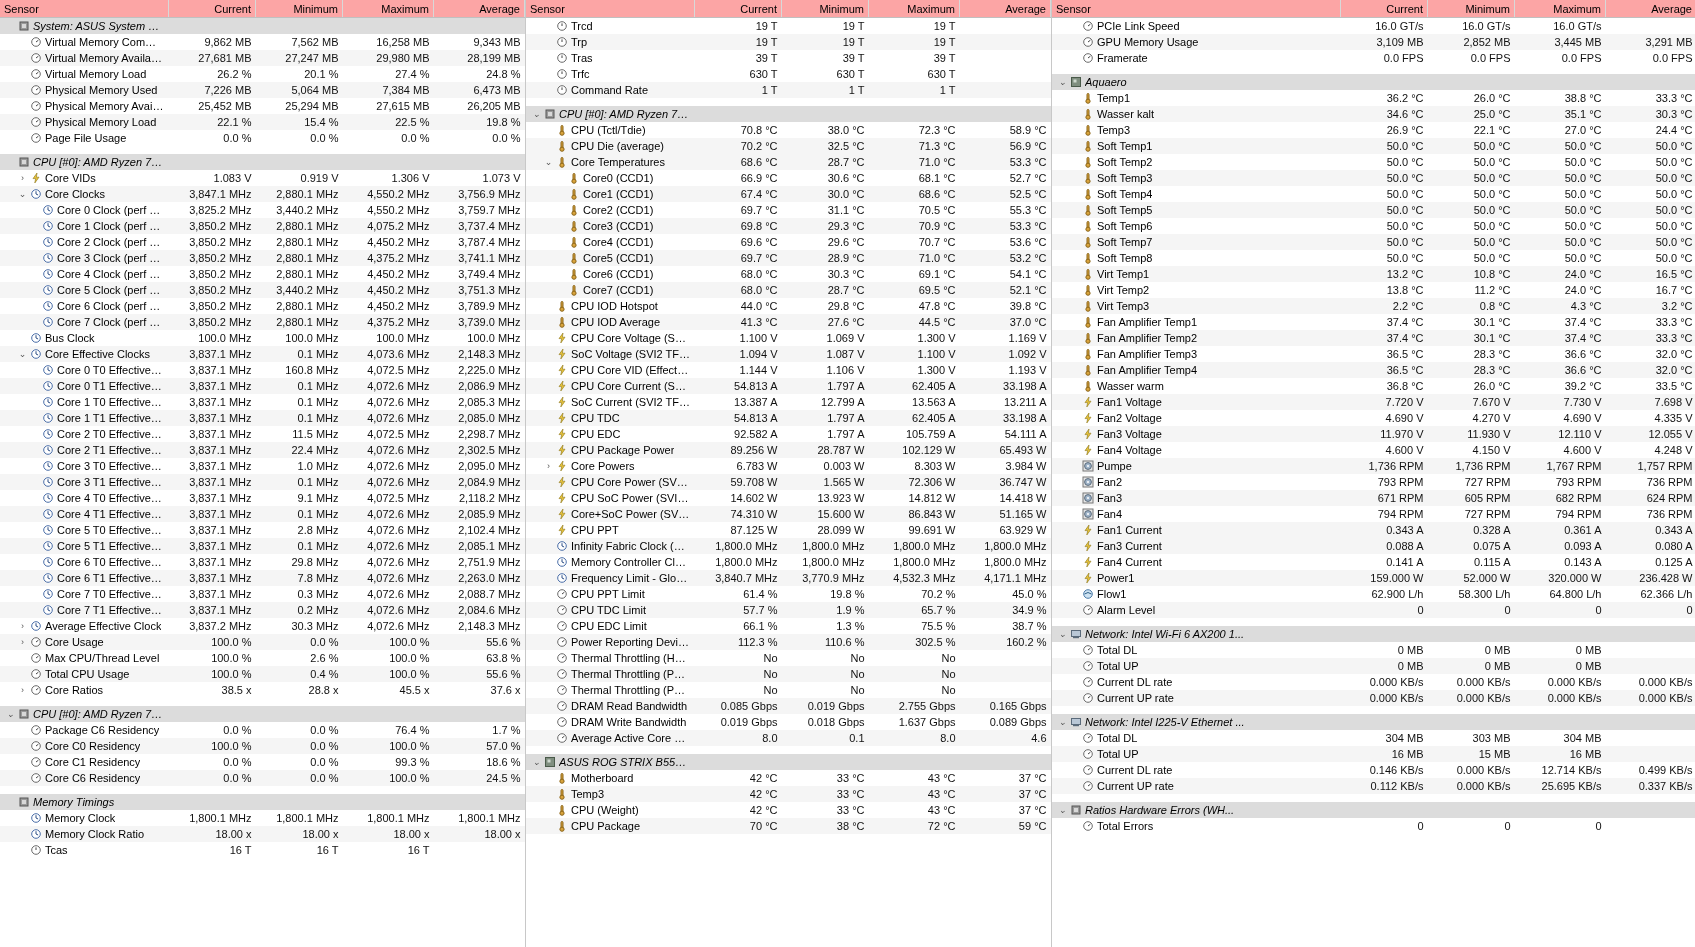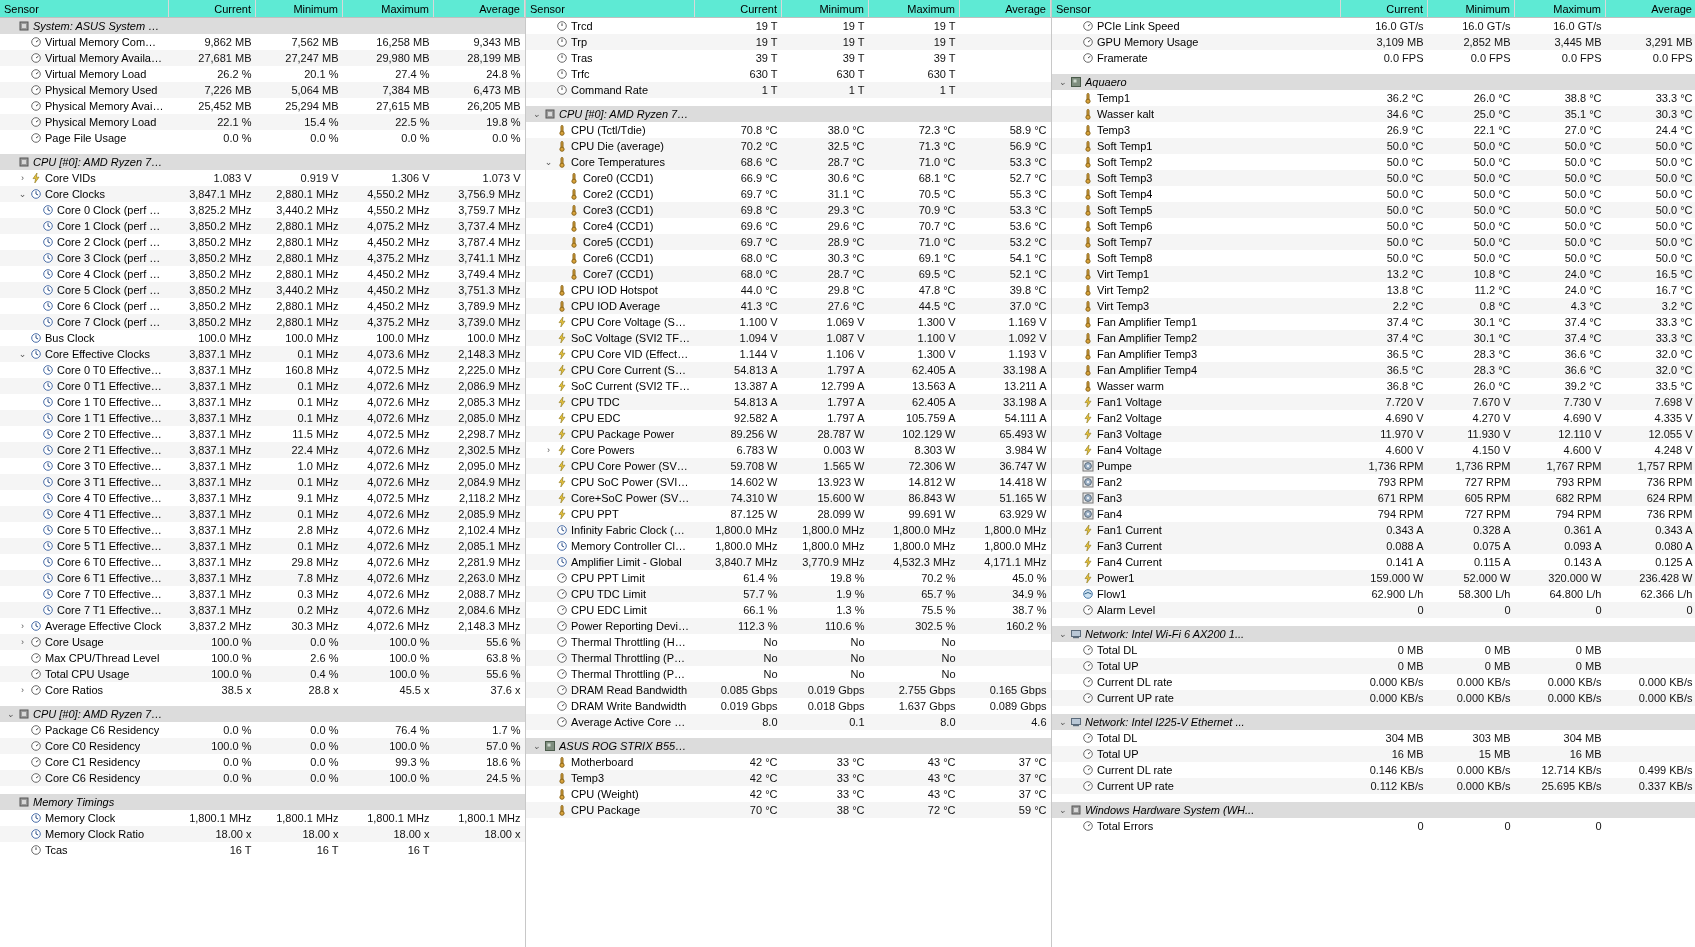--- a/index.html
+++ b/index.html
@@ -3,21 +3,21 @@
 <meta charset="utf-8">
 <style>
   html,body{margin:0;padding:0;background:#fff;}
   body{font-family:"Liberation Sans", sans-serif;font-size:11px;color:#000;}
   #app{width:1695px;height:947px;display:flex;overflow:hidden;}
   .col{flex:0 0 auto;height:947px;overflow:hidden;border-right:1px solid #c8c8c8;}
   .col.c1{width:525px;}
   .col.c2{width:525px;}
   .col.c3{width:645px;}
   table{border-collapse:collapse;width:100%;table-layout:fixed;}
-  th{background:#5eead4;border-bottom:1px solid #c0c0c0;border-right:1px solid #d8d8d8;
+  th{background:#fca5a5;border-bottom:1px solid #c0c0c0;border-right:1px solid #d8d8d8;
      font-weight:normal;font-size:11px;color:#000;height:17px;padding:0 4px;text-align:right;}
   th.name{text-align:left;}
   td{height:16px;padding:0 4px;font-size:11px;white-space:nowrap;overflow:hidden;text-overflow:ellipsis;}
   td.val{text-align:right;color:#111;}
   tr.group td{background:#dcdcdc;font-style:italic;}
   tr.alt td{background:#f5f5f5;}
   .nm{display:flex;align-items:center;gap:3px;}
   .ind0{padding-left:2px;}
   .ind1{padding-left:14px;}
   .ind2{padding-left:26px;}
@@ -647,21 +647,21 @@
                     <circle cx="6" cy="6" r="4.3" fill="#ffffff" stroke="#4a6ea8"></circle>
                     <path d="M6 6 L6 3.2 M6 6 L8.1 7" stroke="#2d4f86" stroke-width="1"></path>
                   </svg>
                 </span>
                 <span class="lbl">Core 6 T0 Effective Clock</span>
               </div>
             </td>
             <td class="val">3,837.1 MHz</td>
             <td class="val">29.8 MHz</td>
             <td class="val">4,072.6 MHz</td>
-            <td class="val">2,281.9 MHz</td>
+            <td class="val">2,751.9 MHz</td>
           </tr>
           <tr class="alt">
             <td>
               <div class="nm ind2">
                 <span class="arrow"></span>
                 <span class="ico">
                   <svg width="12" height="12" viewBox="0 0 12 12">
                     <circle cx="6" cy="6" r="4.3" fill="#ffffff" stroke="#4a6ea8"></circle>
                     <path d="M6 6 L6 3.2 M6 6 L8.1 7" stroke="#2d4f86" stroke-width="1"></path>
                   </svg>
@@ -1159,20 +1159,38 @@
                   </svg>
                 </span>
                 <span class="lbl">Core0 (CCD1)</span>
               </div>
             </td>
             <td class="val">66.9 °C</td>
             <td class="val">30.6 °C</td>
             <td class="val">68.1 °C</td>
             <td class="val">52.7 °C</td>
           </tr>
+          <tr class="alt">
+            <td>
+              <div class="nm ind2">
+                <span class="arrow"></span>
+                <span class="ico">
+                  <svg width="12" height="12" viewBox="0 0 12 12">
+                    <rect x="5" y="1.5" width="2" height="6.5" rx="1" fill="#d8a33c" stroke="#8a6418"></rect>
+                    <circle cx="6" cy="9.2" r="2.1" fill="#d8a33c" stroke="#8a6418"></circle>
+                  </svg>
+                </span>
+                <span class="lbl">Core1 (CCD1)</span>
+              </div>
+            </td>
+            <td class="val">67.4 °C</td>
+            <td class="val">30.0 °C</td>
+            <td class="val">68.6 °C</td>
+            <td class="val">52.5 °C</td>
+          </tr>
           <tr class="">
             <td>
               <div class="nm ind2">
                 <span class="arrow"></span>
                 <span class="ico">
                   <svg width="12" height="12" viewBox="0 0 12 12">
                     <rect x="5" y="1.5" width="2" height="6.5" rx="1" fill="#d8a33c" stroke="#8a6418"></rect>
                     <circle cx="6" cy="9.2" r="2.1" fill="#d8a33c" stroke="#8a6418"></circle>
                   </svg>
                 </span>
@@ -1570,21 +1588,21 @@
           <tr class="alt">
             <td>
               <div class="nm ind1">
                 <span class="arrow"></span>
                 <span class="ico">
                   <svg width="12" height="12" viewBox="0 0 12 12">
                     <circle cx="6" cy="6" r="4.3" fill="#ffffff" stroke="#4a6ea8"></circle>
                     <path d="M6 6 L6 3.2 M6 6 L8.1 7" stroke="#2d4f86" stroke-width="1"></path>
                   </svg>
                 </span>
-                <span class="lbl">Amplifier Limit - Global</span>
+                <span class="lbl">Frequency Limit - Global</span>
               </div>
             </td>
             <td class="val">3,840.7 MHz</td>
             <td class="val">3,770.9 MHz</td>
             <td class="val">4,532.3 MHz</td>
             <td class="val">4,171.1 MHz</td>
           </tr>
           <tr class="">
             <td>
               <div class="nm ind1">
@@ -2730,21 +2748,21 @@
           <tr class="group">
             <td>
               <div class="nm ind0">
                 <span class="arrow">⌄</span>
                 <span class="ico">
                   <svg width="12" height="12" viewBox="0 0 12 12">
                     <rect x="2" y="2" width="8" height="8" fill="#9a9a9a" stroke="#555"></rect>
                     <rect x="4" y="4" width="4" height="4" fill="#d8d8d8"></rect>
                   </svg>
                 </span>
-                <span class="lbl">Windows Hardware System (WH...</span>
+                <span class="lbl">Ratios Hardware Errors (WH...</span>
               </div>
             </td>
             <td class="val"></td>
             <td class="val"></td>
             <td class="val"></td>
             <td class="val"></td>
           </tr>
           <tr class="">
             <td>
               <div class="nm ind1">

